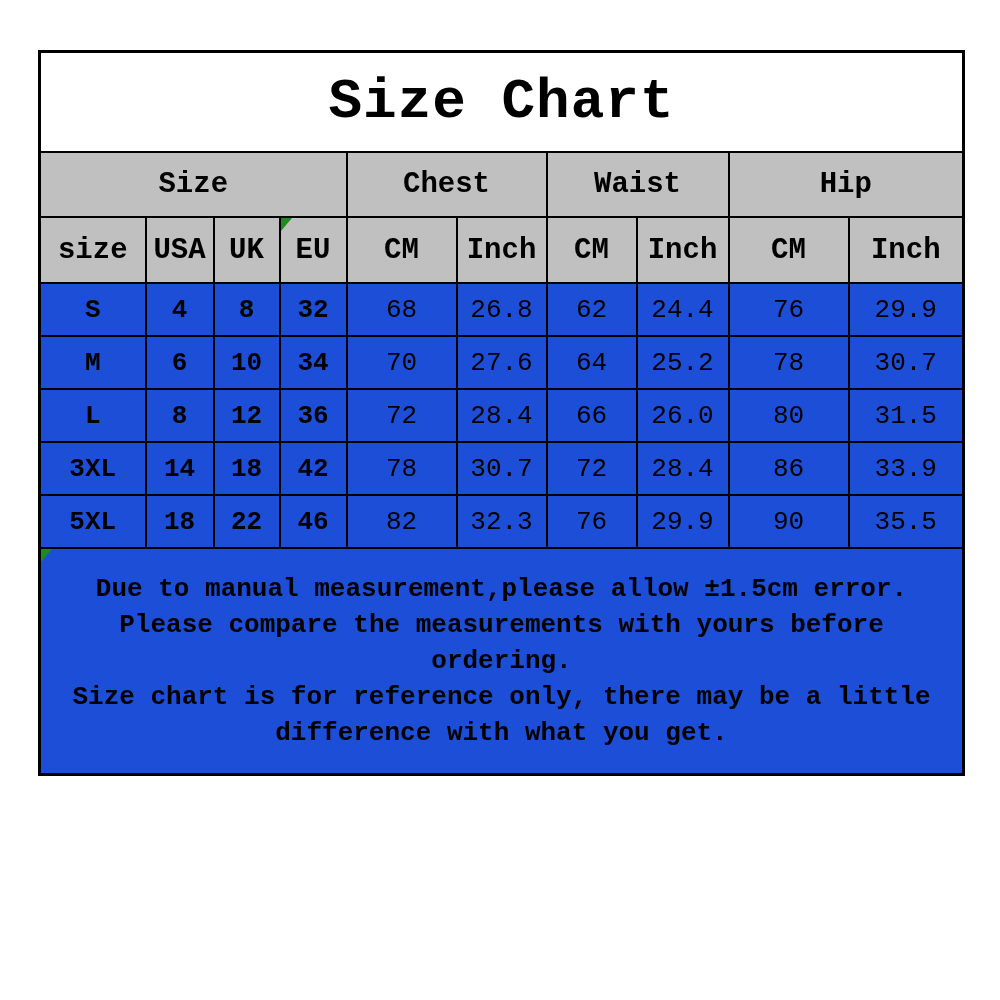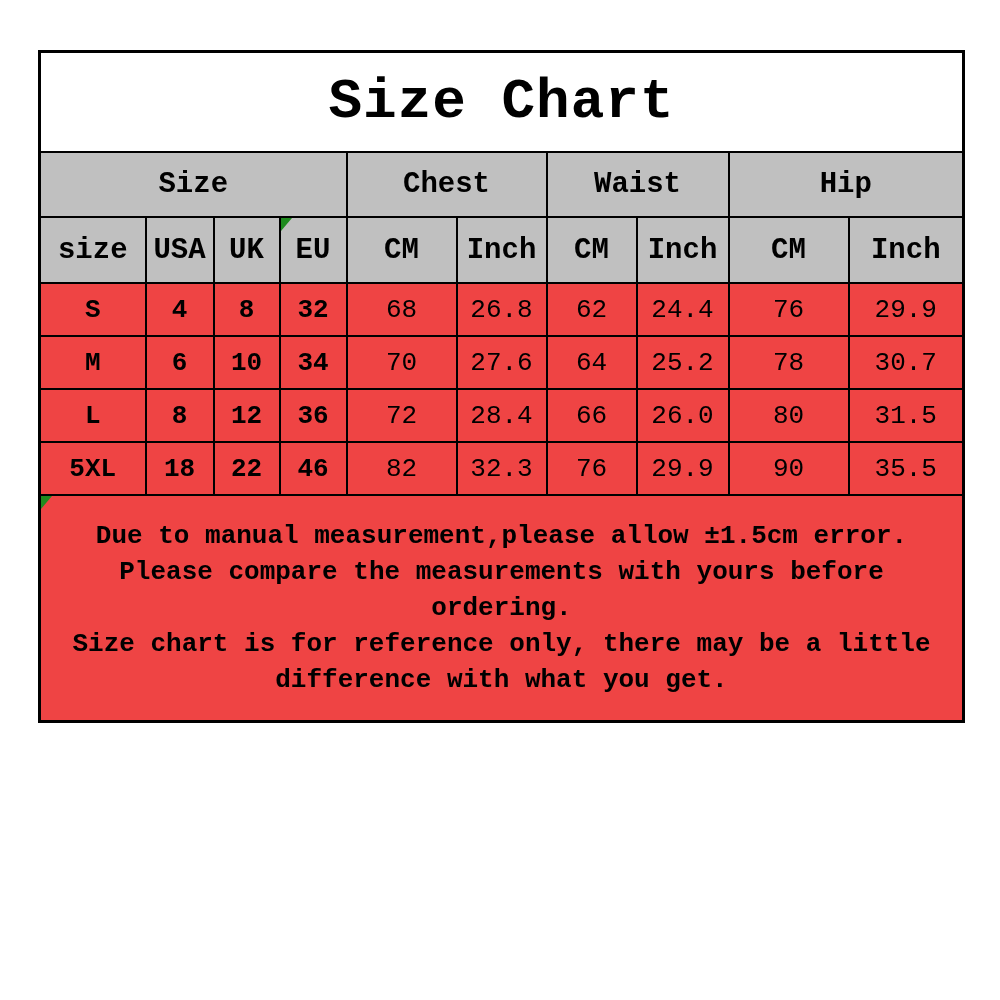--- a/index.html
+++ b/index.html
@@ -13,21 +13,21 @@
   }
   .chart-wrap {
     position: absolute;
     left: 38px;
     top: 50px;
   }
   table.size-chart {
     border-collapse: collapse;
     table-layout: fixed;
     width: 924px;
-    background: #ef4444;
+    background: #1d4ed8;
     border: 3px solid #000;
   }
   table.size-chart td {
     border: 2px solid #000;
     text-align: center;
     vertical-align: middle;
     padding: 0;
     overflow: hidden;
   }
   td.title-cell {
@@ -156,20 +156,32 @@
       <td>72</td>
       <td>28.4</td>
       <td>66</td>
       <td>26.0</td>
       <td>80</td>
       <td>31.5</td>
     </tr>
 
 
 
+    <tr class="data-row">
+      <td class="lbl">3XL</td>
+      <td class="lbl">14</td>
+      <td class="lbl">18</td>
+      <td class="lbl">42</td>
+      <td>78</td>
+      <td>30.7</td>
+      <td>72</td>
+      <td>28.4</td>
+      <td>86</td>
+      <td>33.9</td>
+    </tr>
 
 
     <tr class="data-row">
       <td class="lbl">5XL</td>
       <td class="lbl">18</td>
       <td class="lbl">22</td>
       <td class="lbl">46</td>
       <td>82</td>
       <td>32.3</td>
       <td>76</td>

